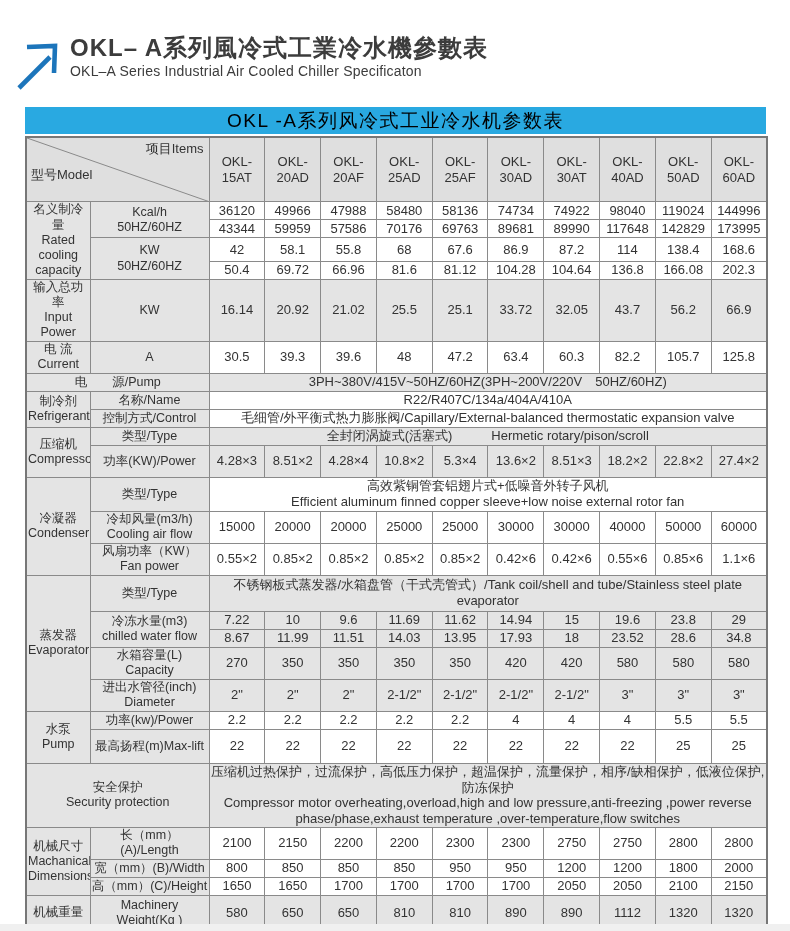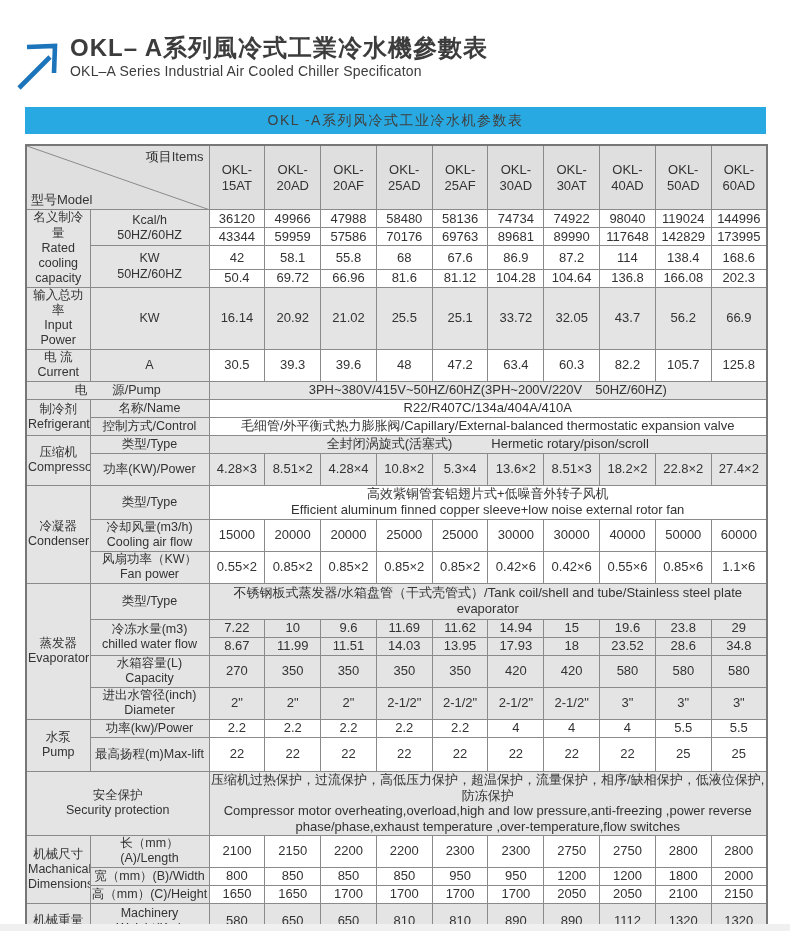--- a/index.html
+++ b/index.html
@@ -9,29 +9,29 @@
   
   .hdr{display:flex;align-items:flex-start;padding:34px 0 0 14px;}
   .logo{width:48px;height:56px;flex:0 0 auto;margin-top:4px;}
   .logo svg{width:48px;height:56px;display:block;}
   .titles{margin-left:8px;}
   .title-zh{margin:0;font-size:24px;font-weight:600;color:#3c3c3c;letter-spacing:1px;line-height:1.15;}
   .title-en{margin:1px 0 0;font-size:14px;font-weight:400;color:#3c3c3c;letter-spacing:.2px;}
 
   
   .table-wrap{margin:13px 24px 0 25px;}
-  .banner{height:27px;background:var(--banner,#29a9e1);color:#404040;text-align:center;
-          font-size:14px;line-height:27px;letter-spacing:1.5px;margin-bottom:10px;}
+  .banner{height:27px;background:var(--banner,#29a9e1);color:#000000;text-align:center;
+          font-size:19px;line-height:27px;letter-spacing:1.5px;margin-bottom:2px;}
   table.spec{border-collapse:collapse;table-layout:fixed;width:741px;border:2px solid #777;}
   .spec th,.spec td{border:1px solid #8a8a8a;text-align:center;vertical-align:middle;
           padding:0 1px;line-height:1.22;overflow:hidden;}
   tr.colhead th{background:#dfdfdf;font-weight:400;font-size:13px;height:29px;white-space:pre-line;}
   th.corner{position:relative;background:#dfdfdf;}
   th.corner svg{position:absolute;left:0;top:0;width:100%;height:100%;}
-  .c-model{position:absolute;left:4px;bottom:2px;font-size:13px;}
+  .c-model{position:absolute;left:4px;bottom:19px;font-size:13px;}
   .c-items{position:absolute;right:5px;top:3px;font-size:13px;}
   td.cat,td.item{background:#e4e4e4;font-size:12.5px;white-space:pre-line;}
   td.val,td.merge{background:#fff;font-size:13px;white-space:pre-line;}
   tr.shade td.val,tr.shade td.merge{background:#e4e4e4;}
 
   
   .notes{margin:13px 30px 0 30px;font-size:13.5px;color:#3f3f3f;line-height:1.34;}
   .bottom-strip{position:absolute;left:0;bottom:0;width:100%;height:7px;background:#f0f0f0;}
 </style>
 </head>

